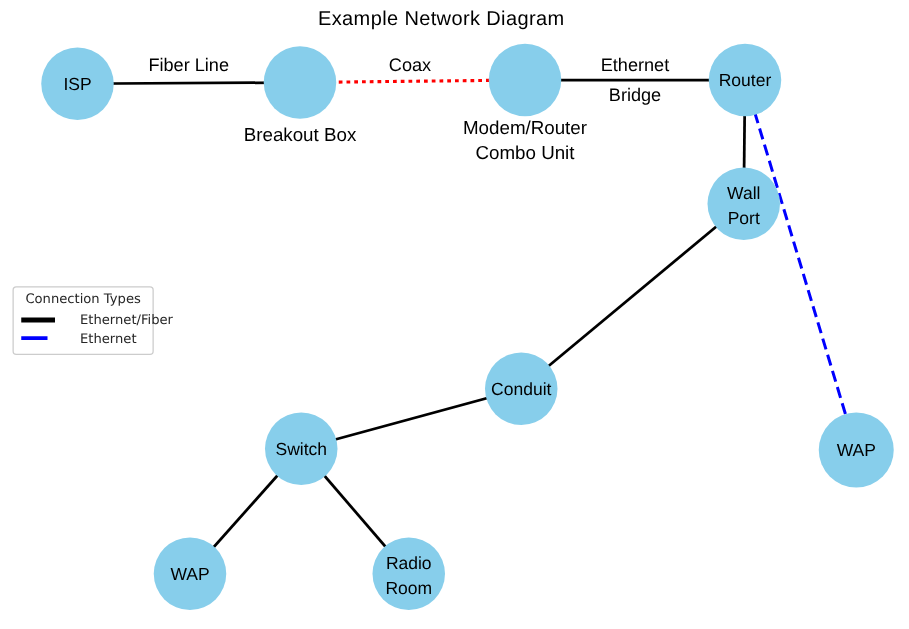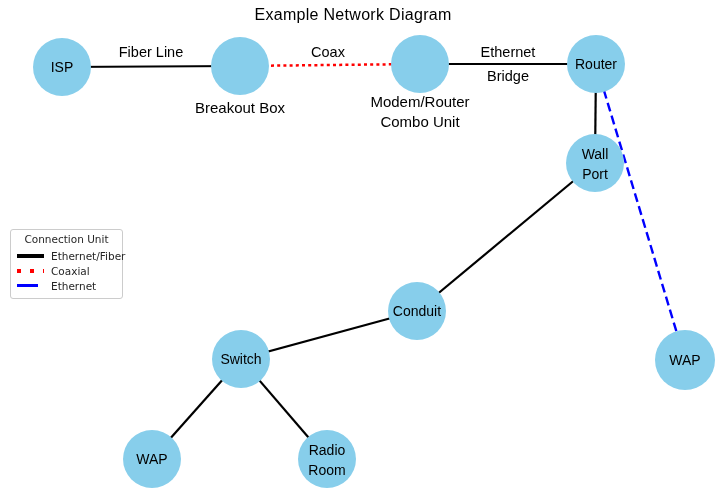--- a/index.html
+++ b/index.html
@@ -58,21 +58,21 @@
   }
   .legend-title {
     font-size: 10.5px;
     text-align: center;
     margin-bottom: 3px;
     white-space: nowrap;
   }
   .legend-item {
     display: flex;
     align-items: center;
-    gap: 7px;
+    gap: 20px;
     height: 15px;
     padding-left: 2px;
   }
   .legend-item span.lbl {
     font-size: 10.5px;
     white-space: nowrap;
   }
   .swatch { flex: none; }
   .sw-eth  { width: 27px; height: 4px; background: #000000; }
   .sw-coax { width: 27px; height: 4px;
@@ -156,27 +156,23 @@
       </g>
 
       <g>
         <circle class="node-circle" cx="685" cy="360" r="30"></circle>
         <text class="node-label" x="685" y="365">WAP</text>
       </g>
     </g>
   </svg>
 
   <div class="legend">
-    <div class="legend-title">Connection Unit</div>
+    <div class="legend-title">Connection Types</div>
     <div class="legend-item">
       <span class="swatch sw-eth"></span>
       <span class="lbl">Ethernet/Fiber</span>
-    </div>
-    <div class="legend-item">
-      <span class="swatch sw-coax"></span>
-      <span class="lbl">Coaxial</span>
     </div>
     <div class="legend-item">
       <span class="swatch sw-wless"></span>
       <span class="lbl">Ethernet</span>
     </div>
   </div>
 </div>
 
 </body></html>

